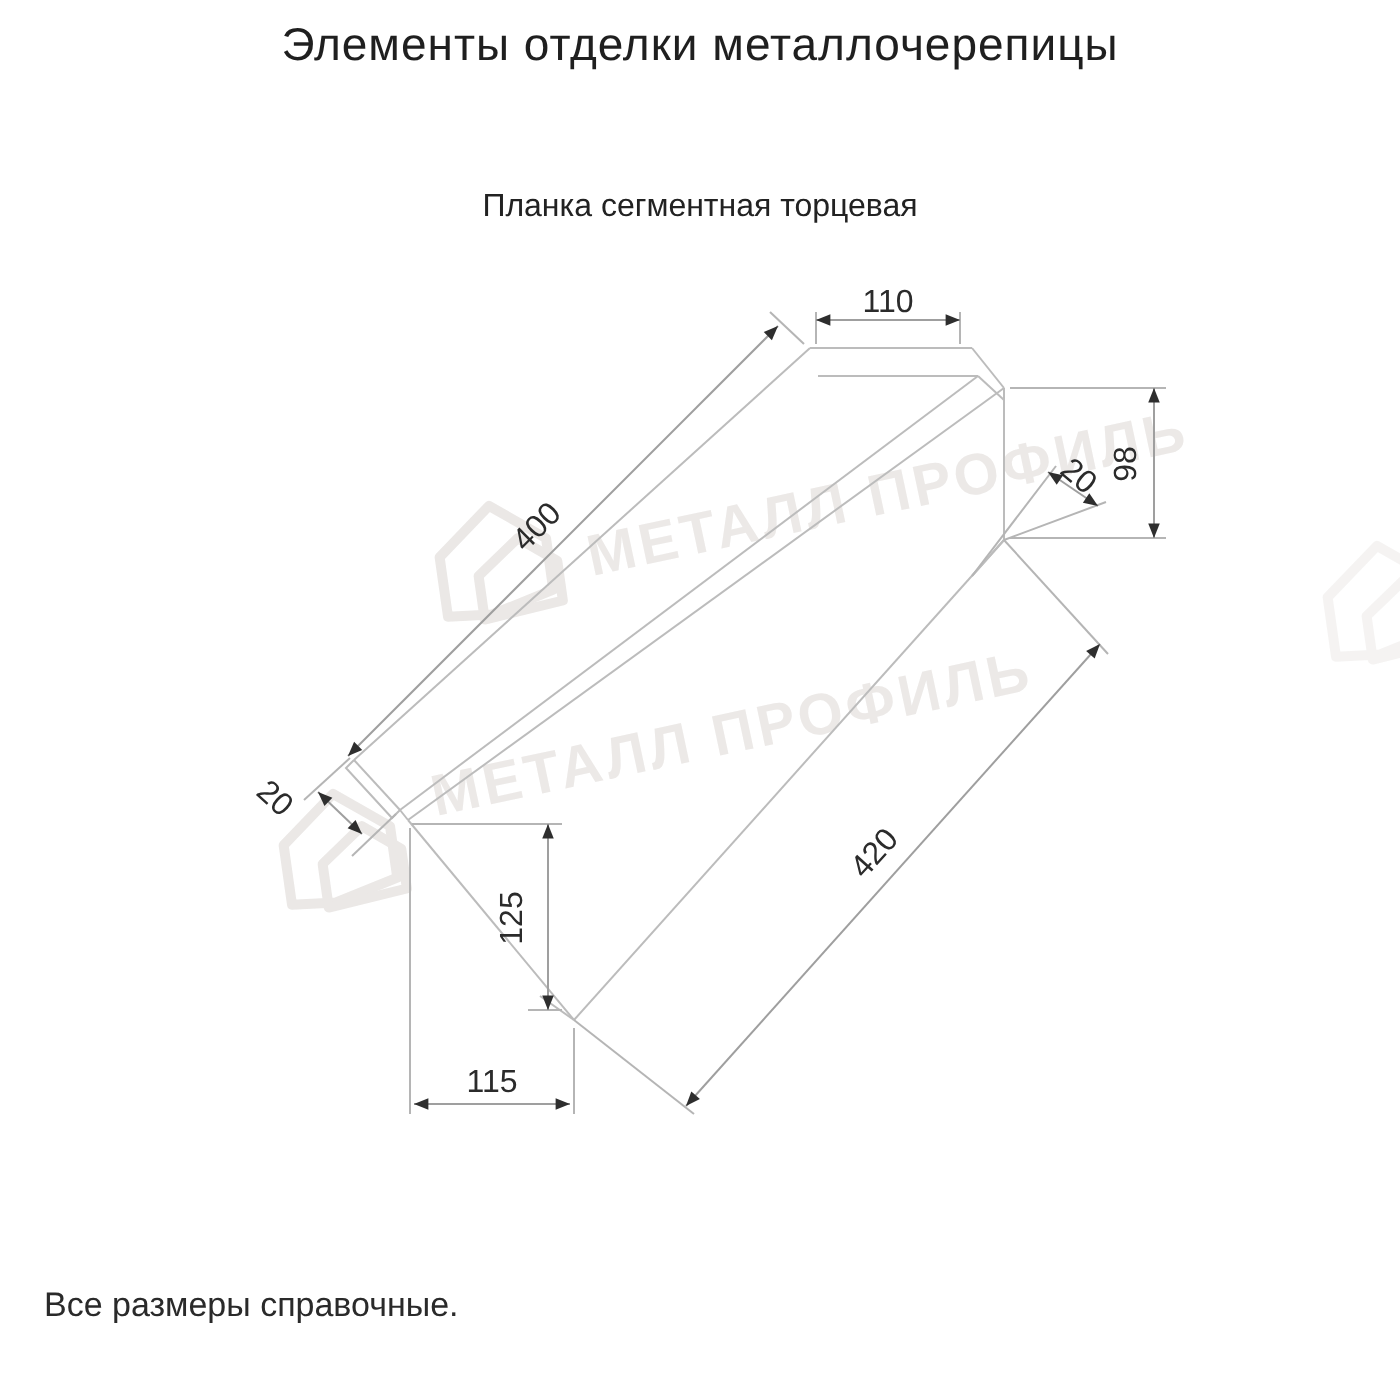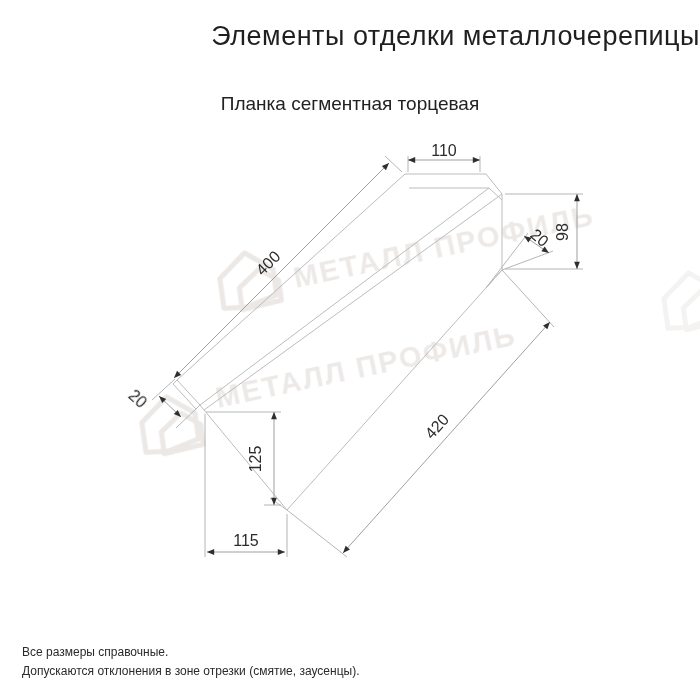--- a/index.html
+++ b/index.html
@@ -1,30 +1,30 @@
 <!DOCTYPE html>
 <html><head>
 <meta charset="utf-8">
 <style>
   html,body{margin:0;padding:0;}
   body{
     width:700px;height:700px;position:relative;background:#ffffff;
     font-family:"Liberation Sans", sans-serif;overflow:hidden;
   }
   .page-title{
-    position:absolute;top:21px;left:0;width:700px;text-align:right;
-    font-size:27px;font-weight:400;color:#1f1f1f;letter-spacing:.5px;
+    position:absolute;top:9px;left:0;width:700px;text-align:center;
+    font-size:23px;font-weight:400;color:#1f1f1f;letter-spacing:.5px;
   }
   .subtitle{
     position:absolute;top:92px;left:0;width:700px;text-align:center;
-    font-size:19px;font-weight:400;color:#222;line-height:23px;
+    font-size:16px;font-weight:400;color:#222;line-height:23px;
   }
   .drawing{position:absolute;left:0;top:0;width:700px;height:700px;}
   .footer{
-    position:absolute;left:22px;top:643px;font-size:12px;color:#2a2a2a;
+    position:absolute;left:22px;top:643px;font-size:17px;color:#2a2a2a;
     line-height:19px;
   }
   svg text.dim{
     font-family:"Liberation Sans", sans-serif;font-size:16px;fill:#2b2b2b;
   }
   svg text.wm{
     font-family:"Liberation Sans", sans-serif;font-size:29px;font-weight:700;
     fill:#eae7e5;letter-spacing:2px;
   }
   .pline{stroke:#bcbcbc;stroke-width:1;fill:none;}
@@ -121,14 +121,13 @@
     <text class="dim" transform="translate(272,267) rotate(-45)" text-anchor="middle">400</text>
     <text class="dim" transform="translate(441,430) rotate(-48)" text-anchor="middle">420</text>
     <text class="dim" transform="translate(134,403) rotate(42)" text-anchor="middle">20</text>
     <text class="dim" transform="translate(261,459) rotate(-90)" text-anchor="middle">125</text>
     <text class="dim" x="246" y="546" text-anchor="middle">115</text>
   </g>
 </svg>
 
 <div class="footer">
   <div>Все размеры справочные.</div>
-  <div>Допускаются отклонения в зоне отрезки (смятие, заусенцы).</div>
 </div>
 
 </body></html>

